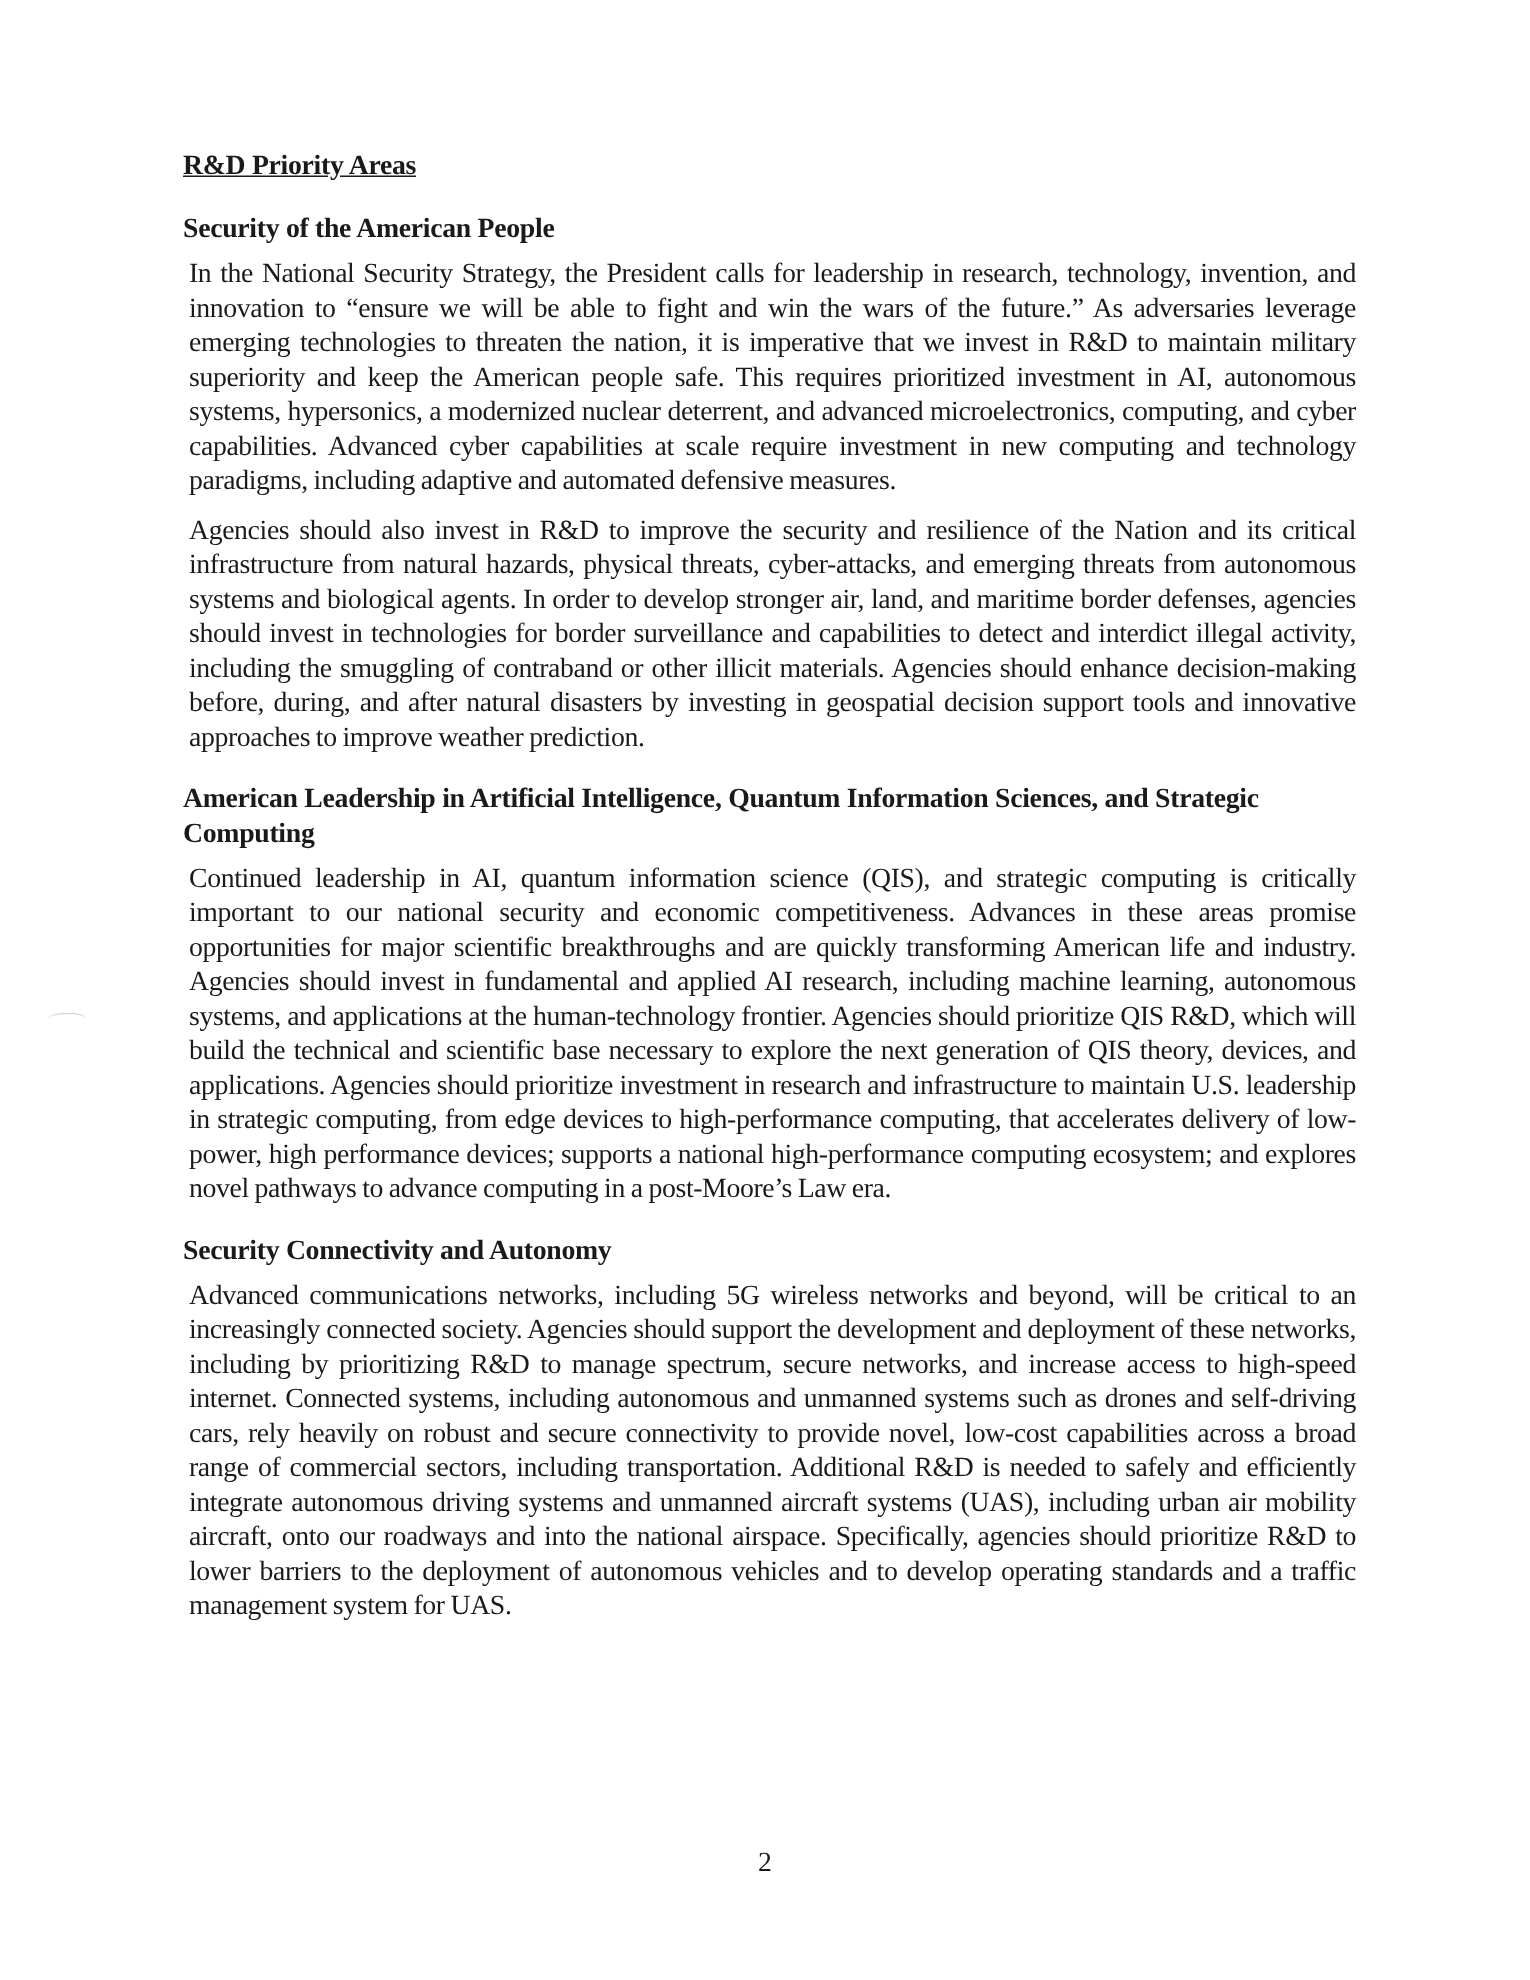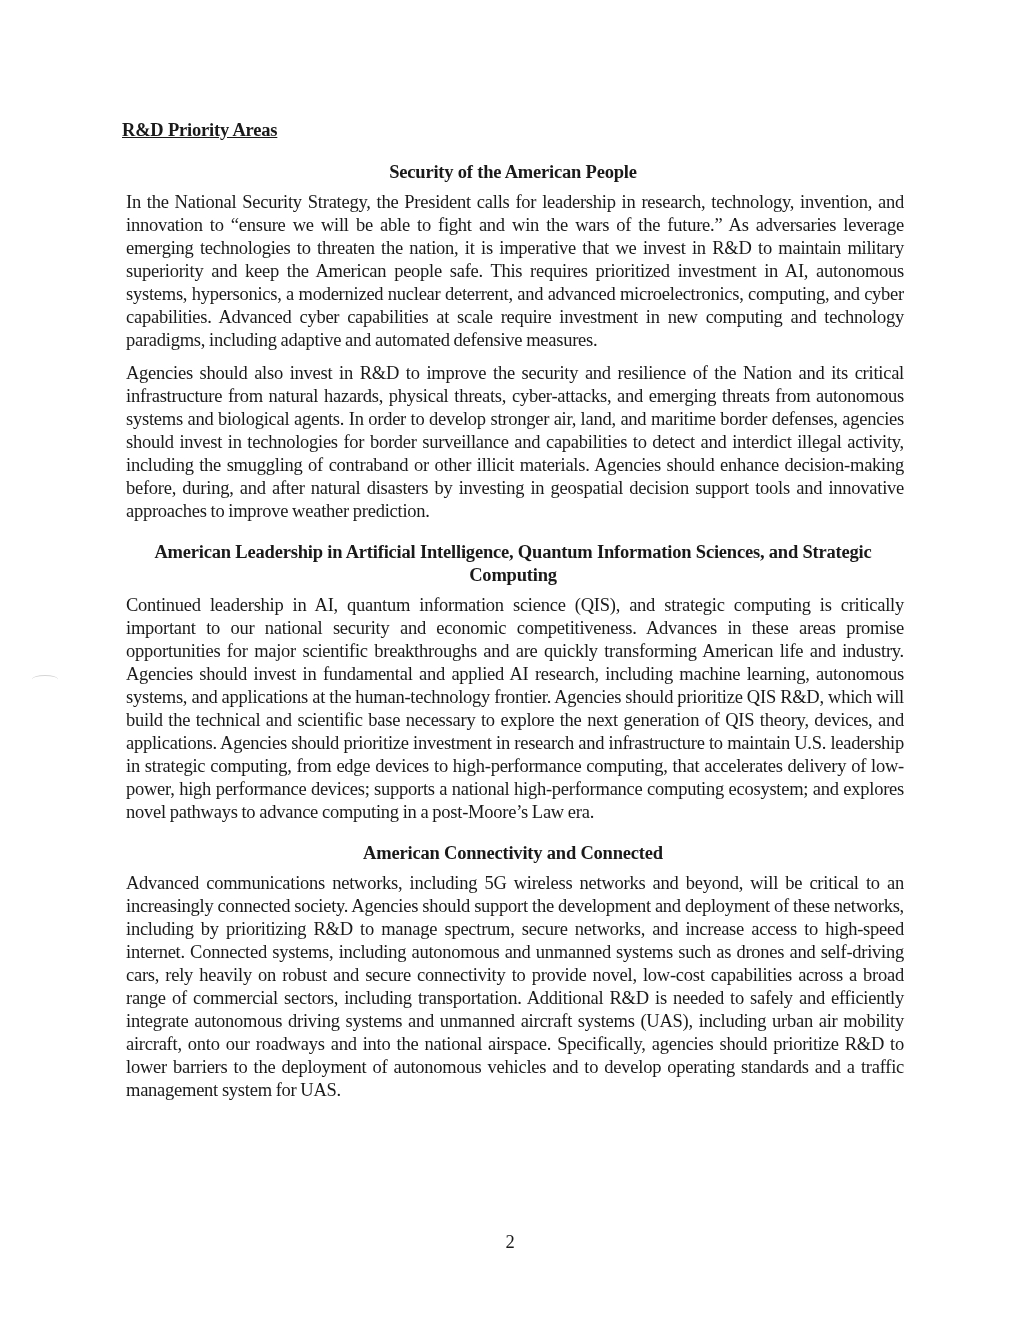--- a/index.html
+++ b/index.html
@@ -11,38 +11,37 @@
       width: 1020px;
       height: 1320px;
       position: relative;
       overflow: hidden;
       font-family: "Liberation Serif", "DejaVu Serif", serif;
       color: #1a1a1a;
     }
     .page {
       position: absolute;
       left: 122px;
-      top: 119px;
+      top: 100px;
       width: 782px;
     }
     .section-title {
       font-weight: bold;
       font-size: 18.5px;
       text-decoration: underline;
       margin: 0 0 20px 0;
       line-height: 22px;
       letter-spacing: -0.2px;
     }
     .subhead {
       font-weight: bold;
       font-size: 18.5px;
       line-height: 23px;
       margin: 4px 0 7px 0;
       letter-spacing: -0.2px;
-      text-align: center;
     }
     .para {
       font-size: 18.5px;
       line-height: 23px;
       text-align: justify;
       margin: 0 0 10px 4px;
       letter-spacing: -0.25px;
       word-spacing: -0.5px;
     }
     .gap-before { margin-top: 18px; }
@@ -72,17 +71,17 @@
 <div class="page">
   <h1 class="section-title">R&amp;D Priority Areas</h1>
 
   <h2 class="subhead">Security of the American People</h2>
   <p class="para">In the National Security Strategy, the President calls for leadership in research, technology, invention, and innovation to “ensure we will be able to fight and win the wars of the future.” As adversaries leverage emerging technologies to threaten the nation, it is imperative that we invest in R&amp;D to maintain military superiority and keep the American people safe.  This requires prioritized investment in AI, autonomous systems, hypersonics, a modernized nuclear deterrent, and advanced microelectronics, computing, and cyber capabilities.  Advanced cyber capabilities at scale require investment in new computing and technology paradigms, including adaptive and automated defensive measures.</p>
   <p class="para">Agencies should also invest in R&amp;D to improve the security and resilience of the Nation and its critical infrastructure from natural hazards, physical threats, cyber-attacks, and emerging threats from autonomous systems and biological agents. In order to develop stronger air, land, and maritime border defenses, agencies should invest in technologies for border surveillance and capabilities to detect and interdict illegal activity, including the smuggling of contraband or other illicit materials. Agencies should enhance decision-making before, during, and after natural disasters by investing in geospatial decision support tools and innovative approaches to improve weather prediction.</p>
 
   <h2 class="subhead gap-before">American Leadership in Artificial Intelligence, Quantum Information Sciences, and Strategic Computing</h2>
   <p class="para">Continued leadership in AI, quantum information science (QIS), and strategic computing is critically important to our national security and economic competitiveness. Advances in these areas promise opportunities for major scientific breakthroughs and are quickly transforming American life and industry. Agencies should invest in fundamental and applied AI research, including machine learning, autonomous systems, and applications at the human-technology frontier. Agencies should prioritize QIS R&amp;D, which will build the technical and scientific base necessary to explore the next generation of QIS theory, devices, and applications. Agencies should prioritize investment in research and infrastructure to maintain U.S. leadership in strategic computing, from edge devices to high-performance computing, that accelerates delivery of low-power, high performance devices; supports a national high-performance computing ecosystem; and explores novel pathways to advance computing in a post-Moore’s Law era.</p>
 
-  <h2 class="subhead gap-before">American Connectivity and Connected</h2>
+  <h2 class="subhead gap-before">Security Connectivity and Autonomy</h2>
   <p class="para">Advanced communications networks, including 5G wireless networks and beyond, will be critical to an increasingly connected society. Agencies should support the development and deployment of these networks, including by prioritizing R&amp;D to manage spectrum, secure networks, and increase access to high-speed internet. Connected systems, including autonomous and unmanned systems such as drones and self-driving cars, rely heavily on robust and secure connectivity to provide novel, low-cost capabilities across a broad range of commercial sectors, including transportation. Additional R&amp;D is needed to safely and efficiently integrate autonomous driving systems and unmanned aircraft systems (UAS), including urban air mobility aircraft, onto our roadways and into the national airspace. Specifically, agencies should prioritize R&amp;D to lower barriers to the deployment of autonomous vehicles and to develop operating standards and a traffic management system for UAS.</p>
 </div>
 
 <div class="page-number">2</div>
 
 </body></html>

